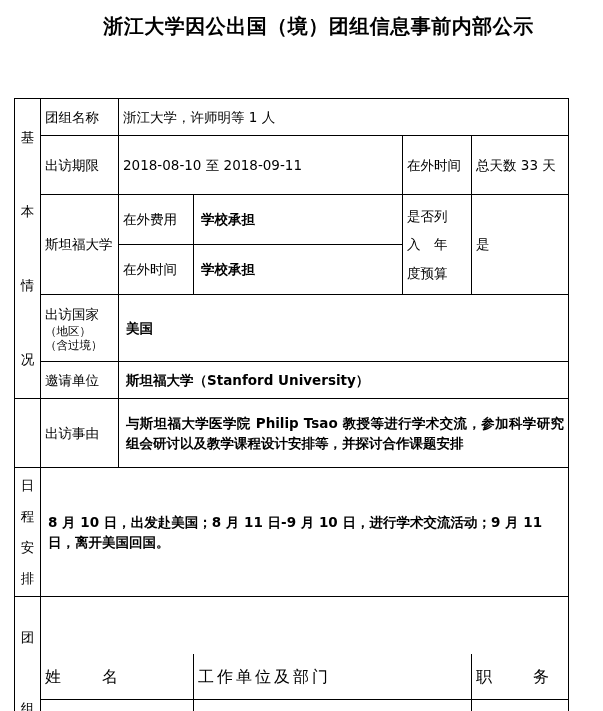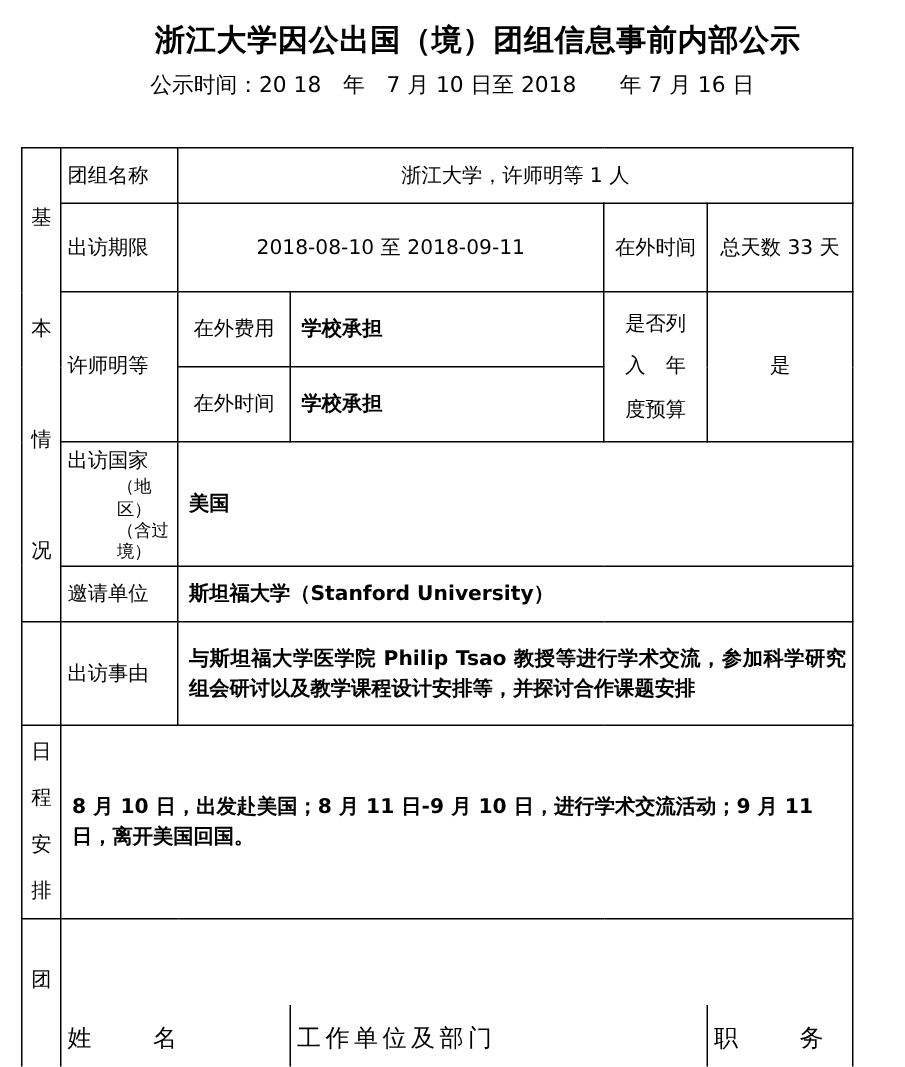--- a/index.html
+++ b/index.html
@@ -73,23 +73,22 @@
   }
   .rowlabel {
     width: 78px;
     text-align: left;
     font-size: 13.5px;
   }
   .rowlabel .sub {
     font-size: 11.5px;
     display: block;
     line-height: 1.25;
-    margin-left: 33px;
-  }
-  .ctr { text-align: center; }
+  }
+  .ctr { }
   .lft { text-align: left; padding-left: 7px !important; font-weight: bold; }
   .reason-text {
     line-height: 2.0;
     font-size: 13.5px;
     text-align: justify;
     padding: 0 2px;
   }
   .sched-text {
     line-height: 2.0;
     font-size: 13.5px;
@@ -99,21 +98,20 @@
   }
   td.top { vertical-align: top; }
   .hdr-cell { font-size: 16px; letter-spacing: 3px; }
 </style>
 </head>
 <body>
 
 <div class="page">
 
   <div class="doc-title">浙江大学因公出国（境）团组信息事前内部公示</div>
-  <div class="notice-line">公示时间：20 18　年　7 月 10 日至 2018　　年 7 月 16 日</div>
 
   <table class="form">
     <colgroup>
       <col style="width:26px">
       <col style="width:78px">
       <col style="width:75px">
       <col style="width:209px">
       <col style="width:69px">
       <col style="width:97px">
     </colgroup>
@@ -133,21 +131,21 @@
     </tr>
 
     <tr>
       <td class="rowlabel" style="height:54px">出访期限</td>
       <td class="ctr" colspan="2">2018-08-10 至 2018-09-11</td>
       <td class="ctr">在外时间</td>
       <td class="ctr">总天数 33 天</td>
     </tr>
 
     <tr>
-      <td class="rowlabel" rowspan="2">许师明等</td>
+      <td class="rowlabel" rowspan="2">斯坦福大学</td>
       <td class="ctr" style="height:45px">在外费用</td>
       <td class="lft">学校承担</td>
       <td class="ctr" rowspan="2">
         <div style="line-height:2.1">
           <div>是否列</div>
           <div>入　年</div>
           <div>度预算</div>
         </div>
       </td>
       <td class="ctr" rowspan="2">是</td>

